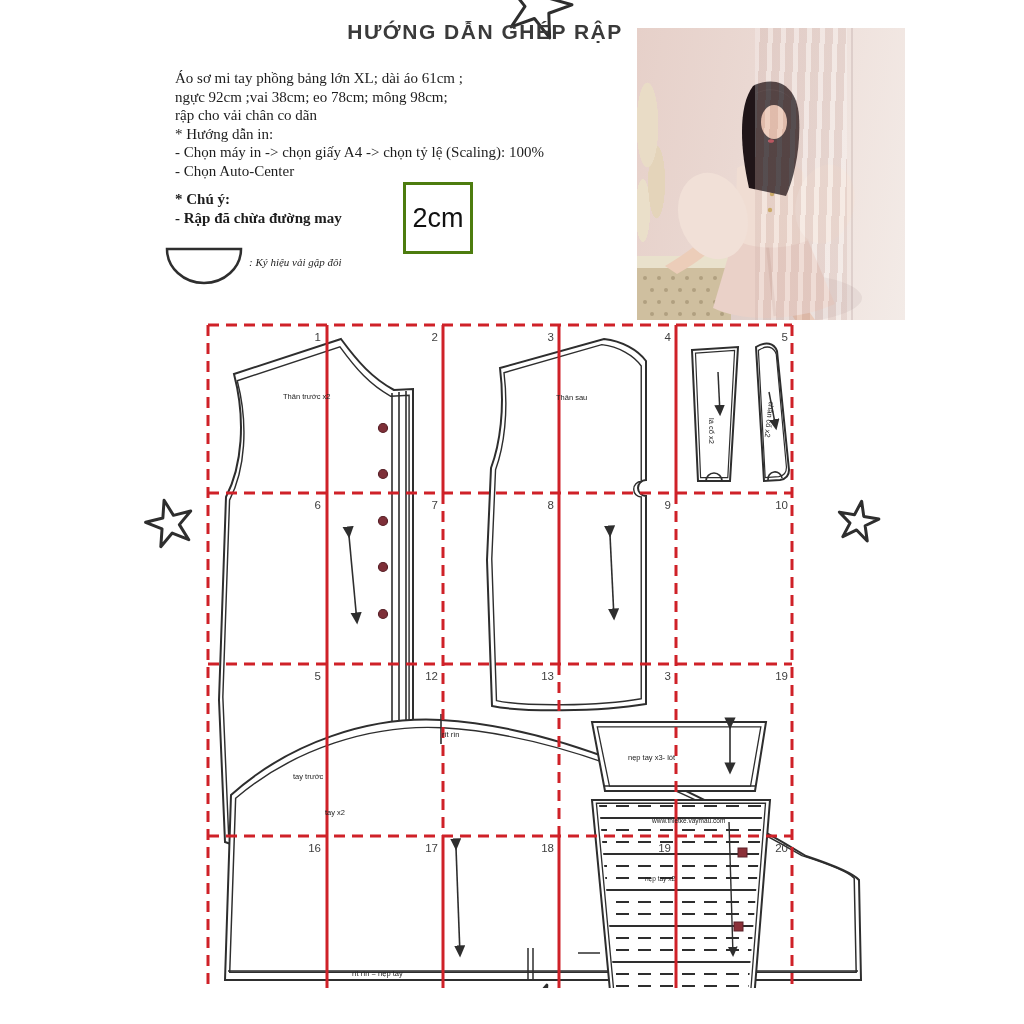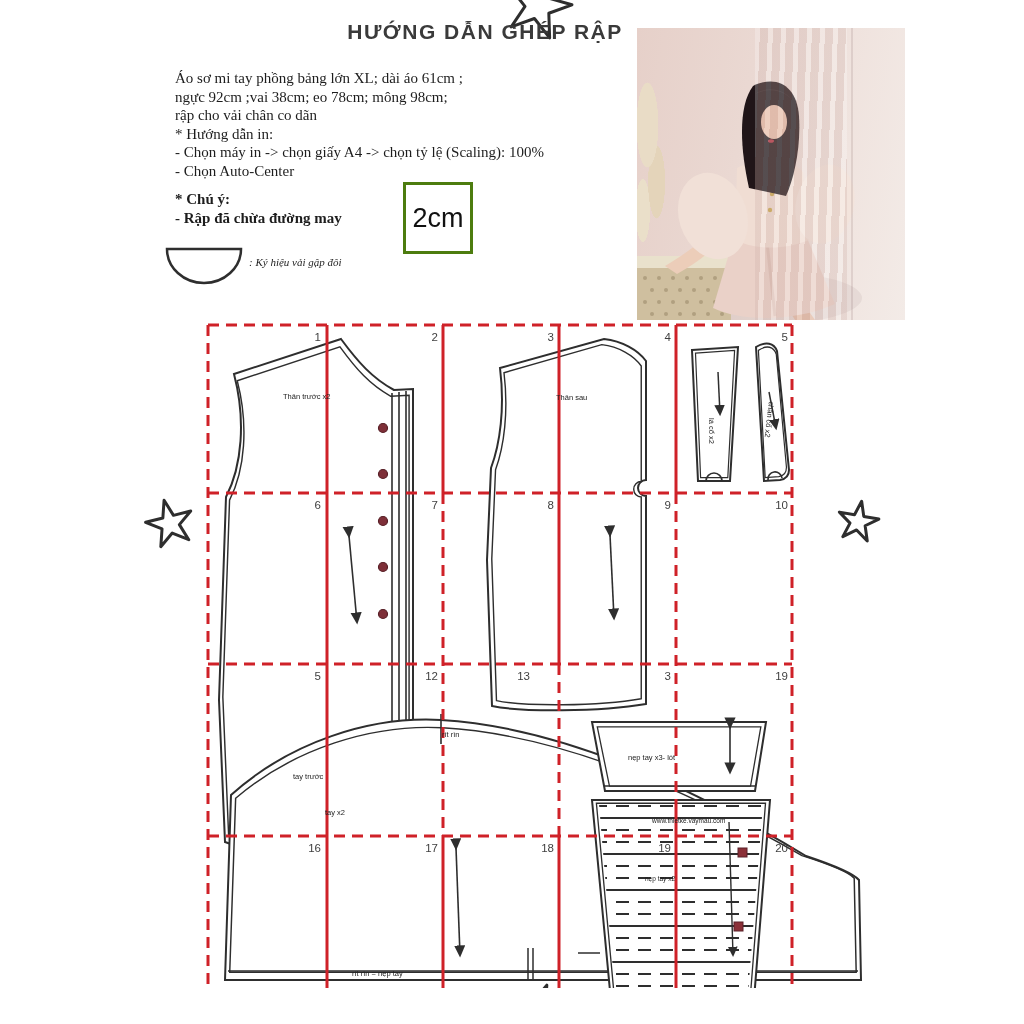--- a/index.html
+++ b/index.html
@@ -260,21 +260,21 @@
   <span class="cellnum" style="left:524px;top:331px">3</span>
   <span class="cellnum" style="left:641px;top:331px">4</span>
   <span class="cellnum" style="left:758px;top:331px">5</span>
   <span class="cellnum" style="left:291px;top:499px">6</span>
   <span class="cellnum" style="left:408px;top:499px">7</span>
   <span class="cellnum" style="left:524px;top:499px">8</span>
   <span class="cellnum" style="left:641px;top:499px">9</span>
   <span class="cellnum" style="left:758px;top:499px">10</span>
   <span class="cellnum" style="left:291px;top:670px">5</span>
   <span class="cellnum" style="left:408px;top:670px">12</span>
-  <span class="cellnum" style="left:500px;top:670px">13</span>
+  <span class="cellnum" style="left:524px;top:670px">13</span>
   <span class="cellnum" style="left:641px;top:670px">3</span>
   <span class="cellnum" style="left:758px;top:670px">19</span>
   <span class="cellnum" style="left:291px;top:842px">16</span>
   <span class="cellnum" style="left:408px;top:842px">17</span>
   <span class="cellnum" style="left:524px;top:842px">18</span>
   <span class="cellnum" style="left:641px;top:842px">19</span>
   <span class="cellnum" style="left:758px;top:842px">20</span>
 
   <span class="plabel" style="left:283px;top:392px">Thân trước x2</span>
   <span class="plabel" style="left:556px;top:393px">Thân sau</span>

